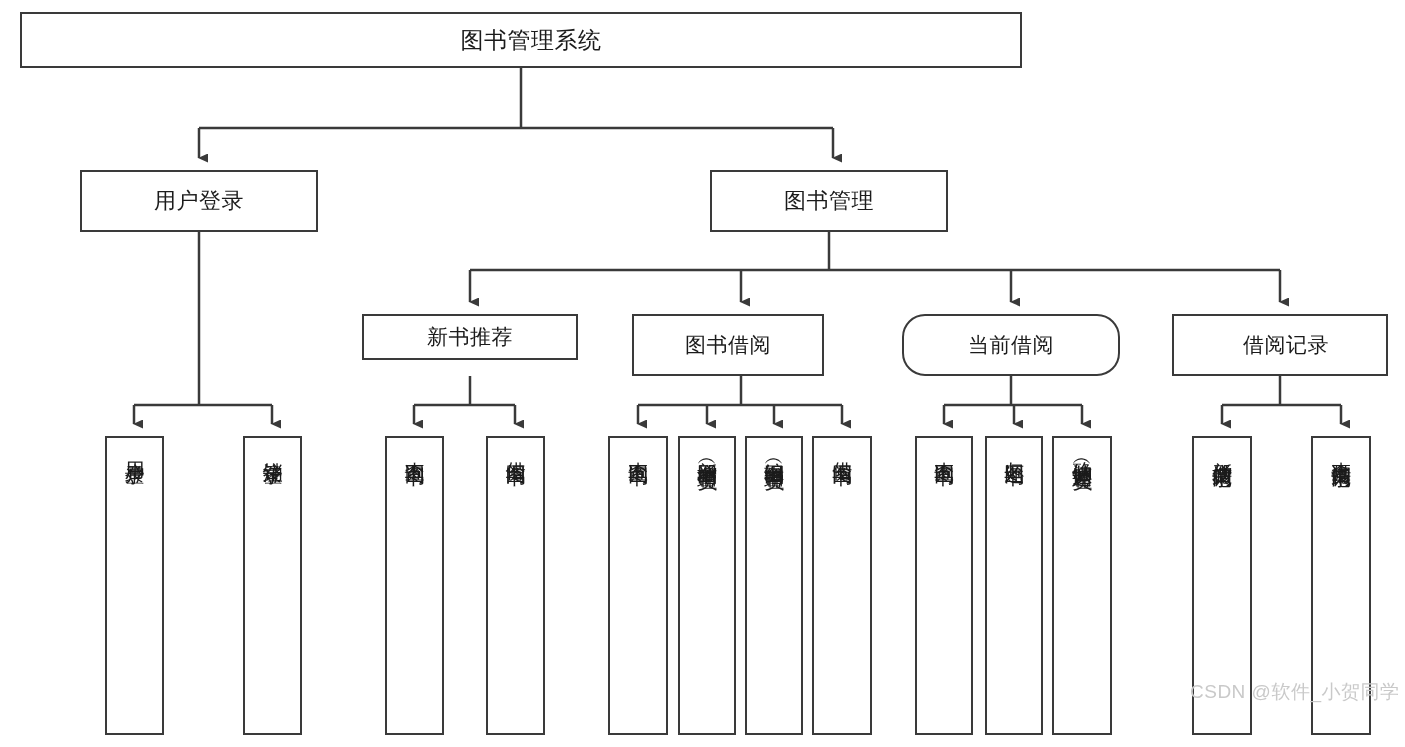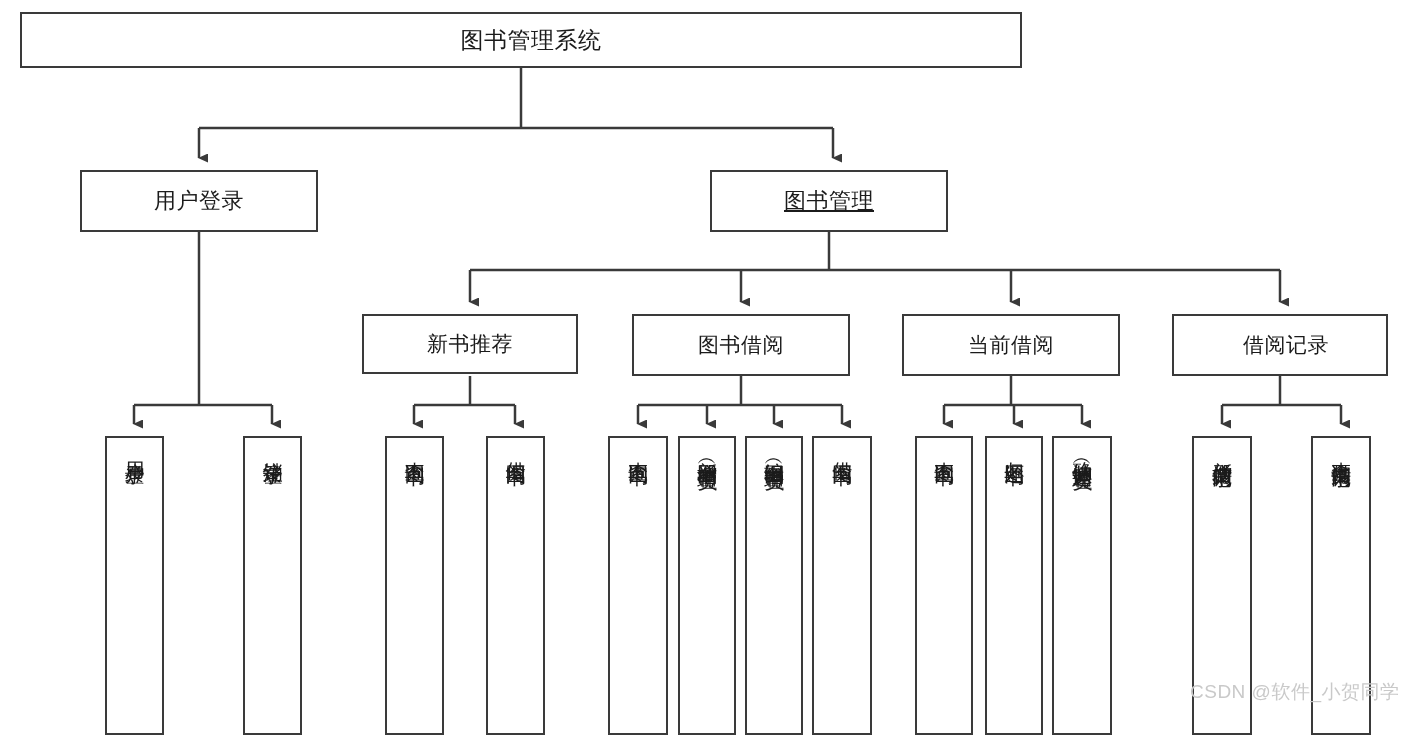--- a/index.html
+++ b/index.html
@@ -125,31 +125,31 @@
     </g>
   </svg>
 
   <div class="node node-root" style="left:20px; top:12px; width:1002px; height:56px;">
     <span class="node-label">图书管理系统</span>
   </div>
 
   <div class="node node-l2" style="left:80px; top:170px; width:238px; height:62px;">
     <span class="node-label">用户登录</span>
   </div>
-  <div class="node node-l2" style="left:710px; top:170px; width:238px; height:62px;text-decoration:underline;">
+  <div class="node node-l2" style="left:710px; top:170px; width:238px; height:62px;">
     <span class="node-label">图书管理</span>
   </div>
 
-  <div class="node node-l3" style="left:362px; top:314px; width:216px; height:60px;">
+  <div class="node node-l3" style="left:362px; top:314px; width:216px; height:46px;">
     <span class="node-label">新书推荐</span>
   </div>
-  <div class="node node-l3" style="left:632px; top:314px; width:218px; height:62px;">
+  <div class="node node-l3" style="left:632px; top:314px; width:192px; height:62px;">
     <span class="node-label">图书借阅</span>
   </div>
-  <div class="node node-l3" style="left:902px; top:314px; width:218px; height:62px;">
+  <div class="node node-l3" style="left:902px; top:314px; width:218px; height:62px;border-radius:23px;">
     <span class="node-label">当前借阅</span>
   </div>
   <div class="node node-l3" style="left:1172px; top:314px; width:216px; height:62px;padding-left:12px;">
     <span class="node-label">借阅记录</span>
   </div>
 
   <div class="node node-leaf" style="left:105px; top:436px; width:59px; height:299px;">
     <span class="node-label">用户登录</span>
   </div>
   <div class="node node-leaf" style="left:243px; top:436px; width:59px; height:299px;">

